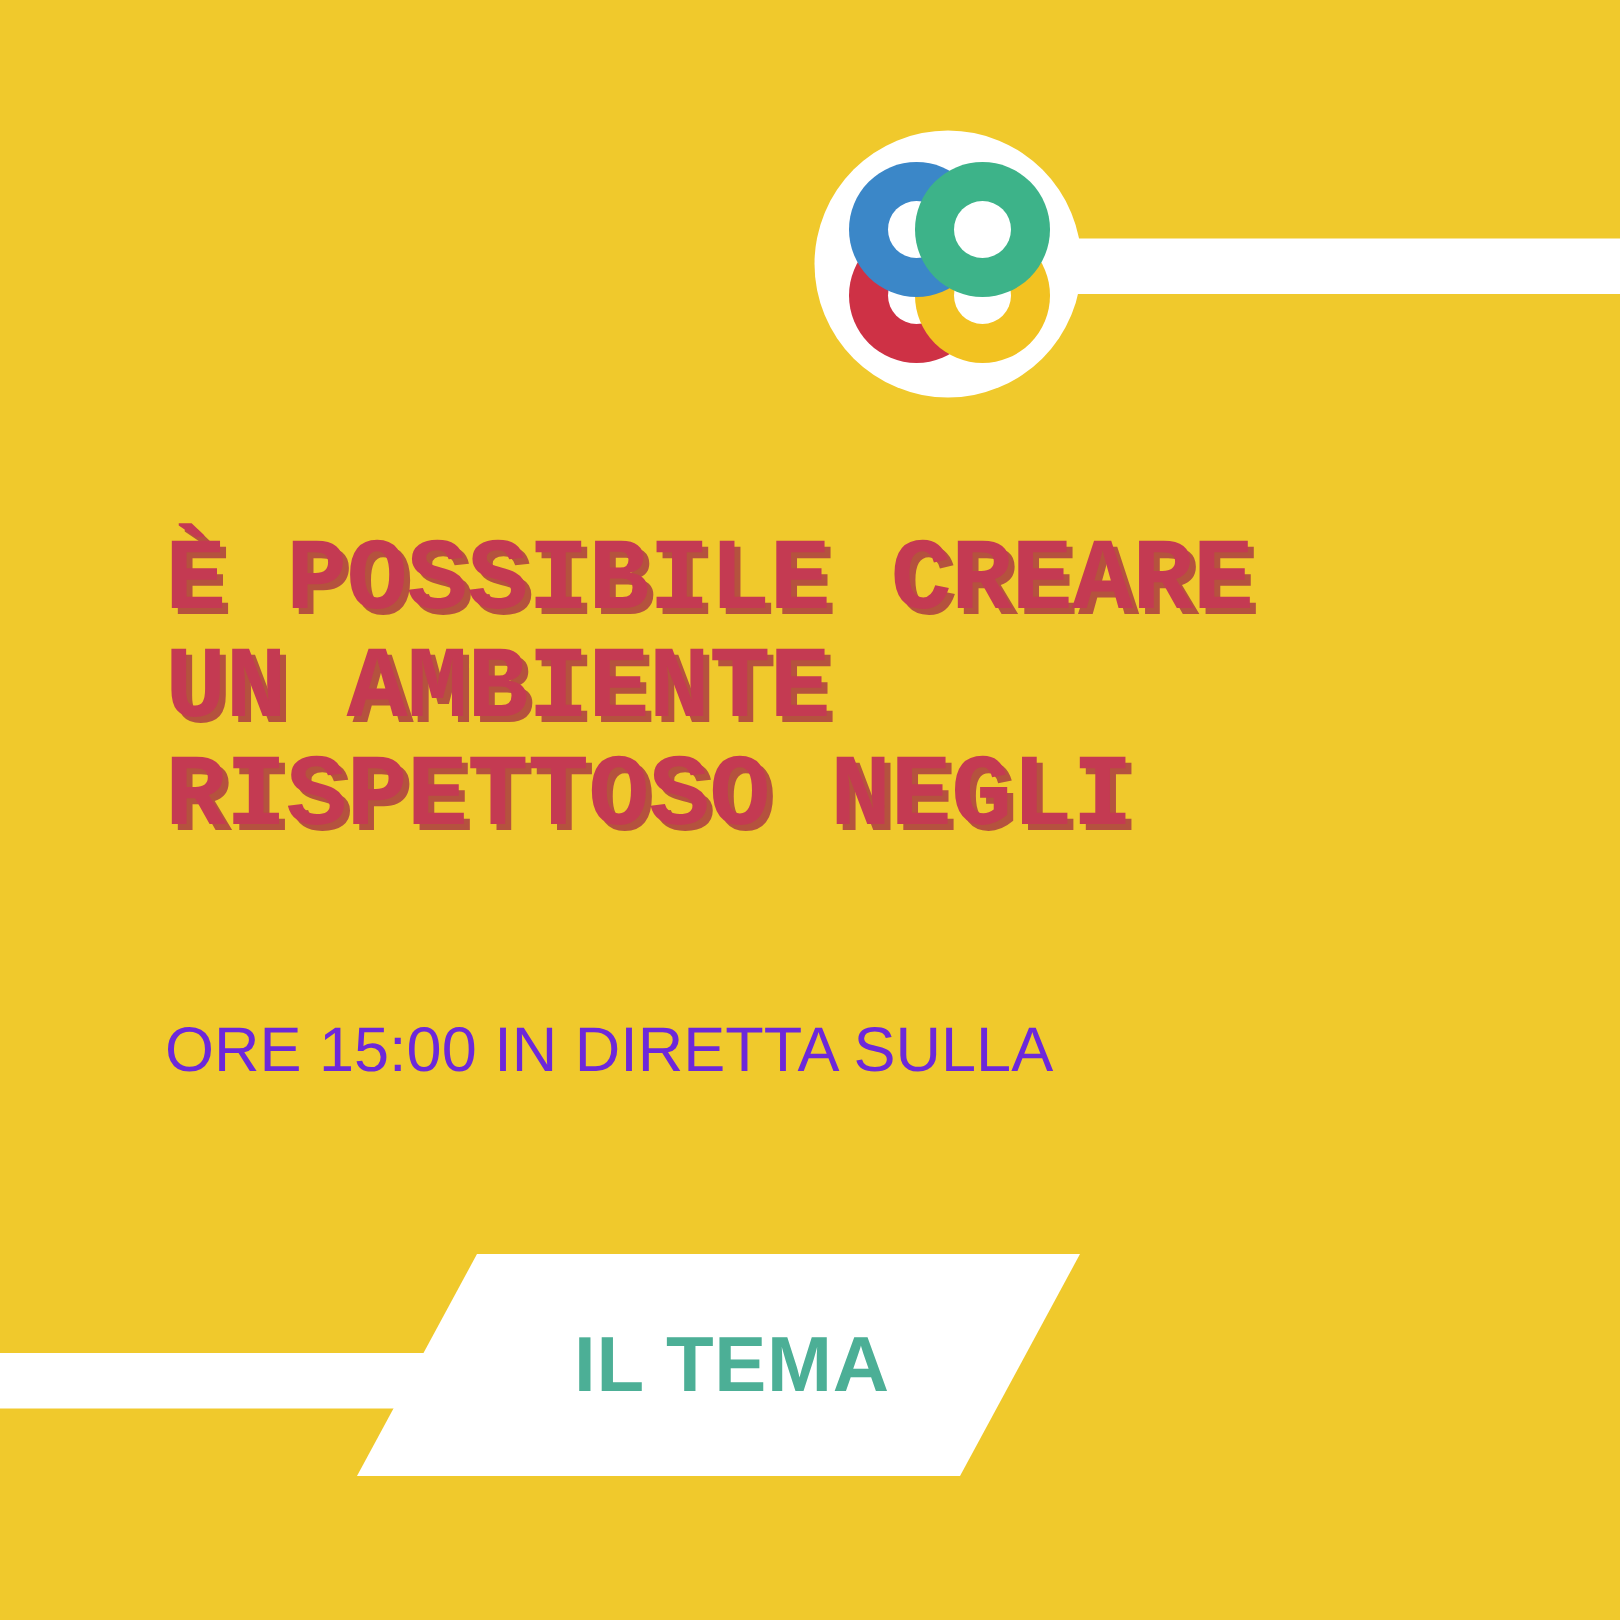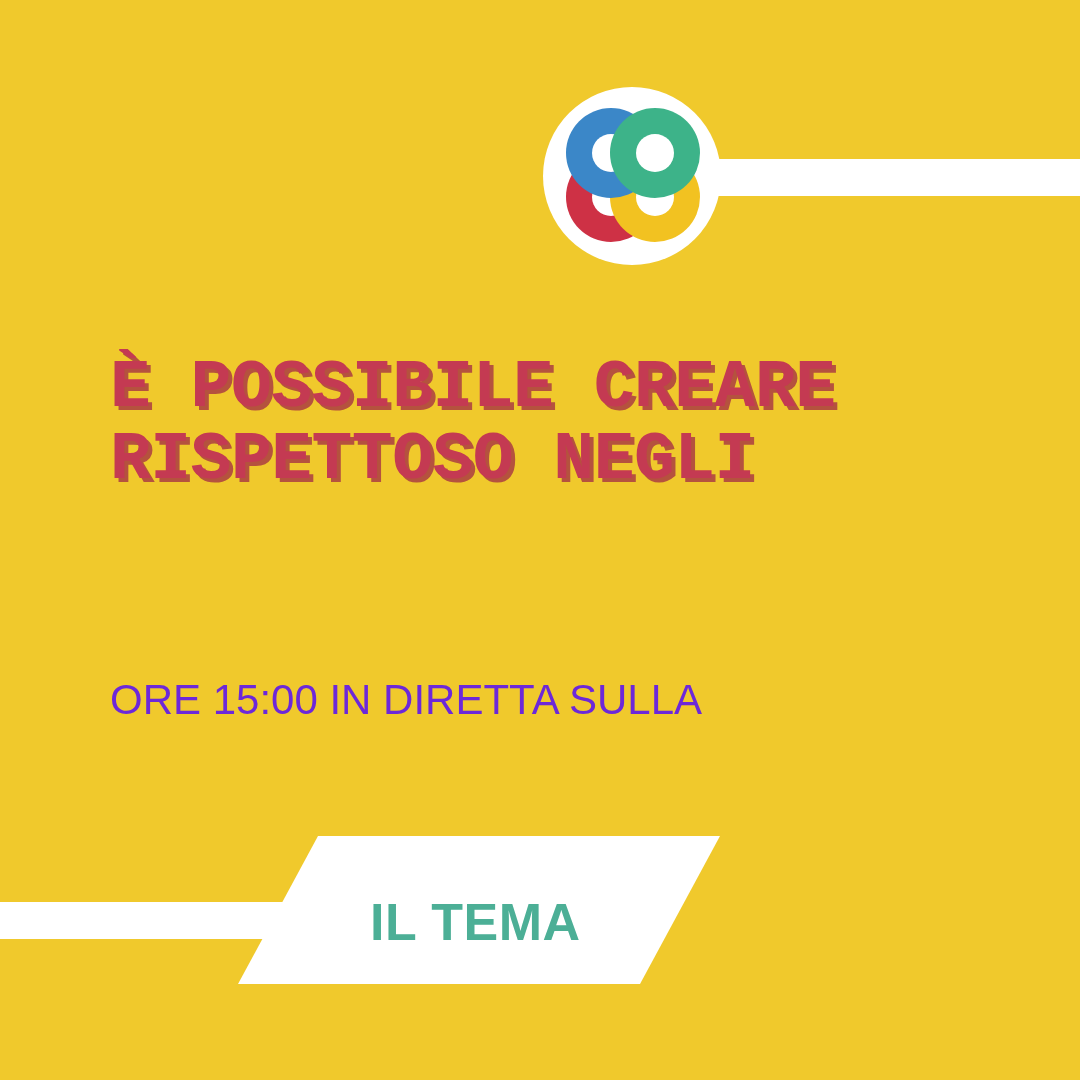--- a/index.html
+++ b/index.html
@@ -106,28 +106,28 @@
     width: 720px;
     height: 148px;
     background: #ffffff;
     clip-path: polygon(318px 0px, 720px 0px, 640px 148px, 238px 148px);
   }
   .ribbon-label {
     position: absolute;
     left: 358px;
     top: 880px;
     width: 260px;
-    margin: 12px;
+    margin: 0;
     font-size: 52px;
     font-weight: bold;
     line-height: 60px;
     letter-spacing: 0.5px;
     color: #4CAF96;
     text-transform: uppercase;
-    text-align: left;
+    text-align: center;
   }
 </style>
 </head>
 <body>
 
 <div id="poster">
 
   <div class="top-bar"></div>
 
   <div class="logo">
@@ -158,20 +158,21 @@
         <g>
           <circle cx="112" cy="66" r="45" fill="#3DB389"></circle>
           <circle cx="112" cy="66" r="19" fill="#ffffff"></circle>
         </g>
       </g>
     </svg>
   </div>
 
   <h1 class="headline">
     <span class="hl-line">È POSSIBILE CREARE</span>
+    <span class="hl-line">UN AMBIENTE</span>
     <span class="hl-line">RISPETTOSO NEGLI</span>
   </h1>
 
   <p class="subtitle">
     <span class="sub-line">ORE 15:00 IN DIRETTA SULLA</span>
   </p>
 
   <div class="ribbon-stripe"></div>
   <div class="ribbon-shape"></div>
   <div class="ribbon-label">IL TEMA</div>

